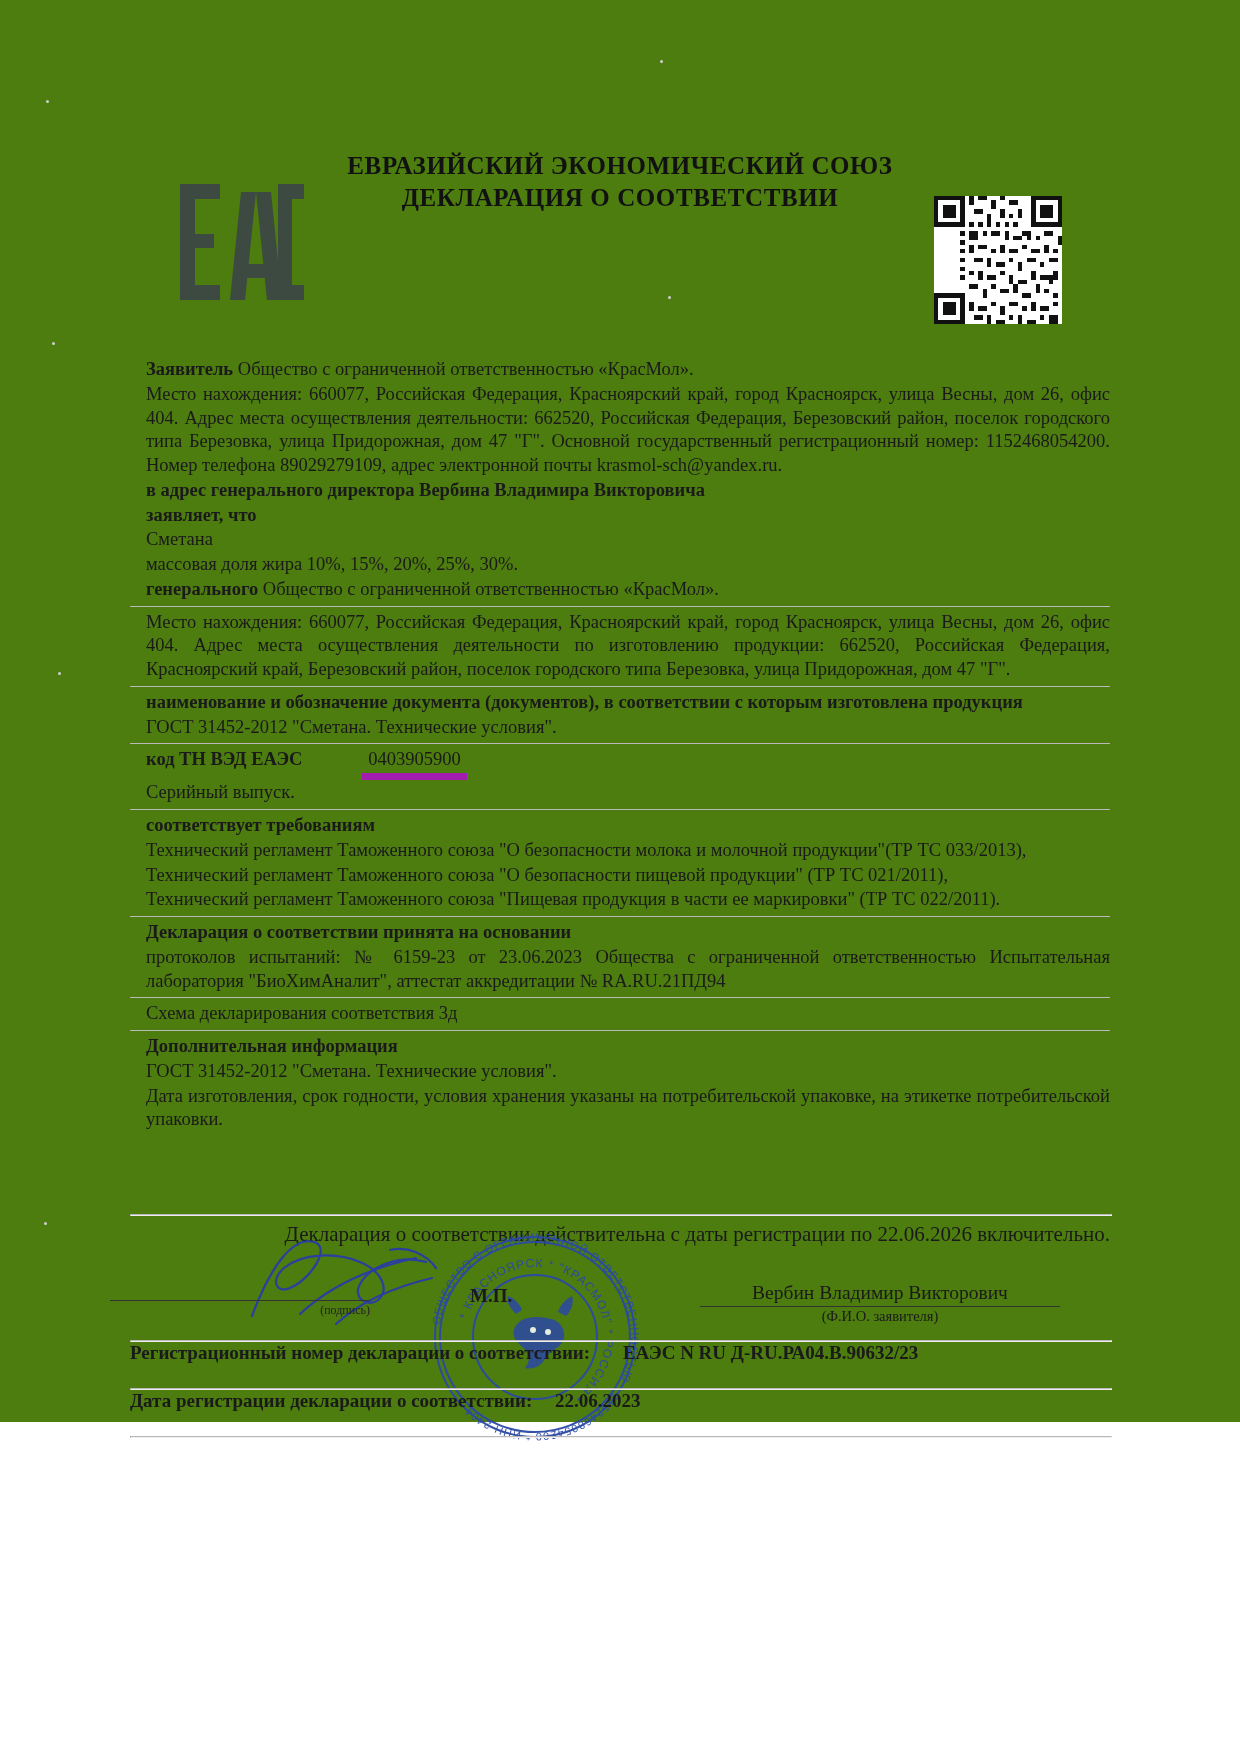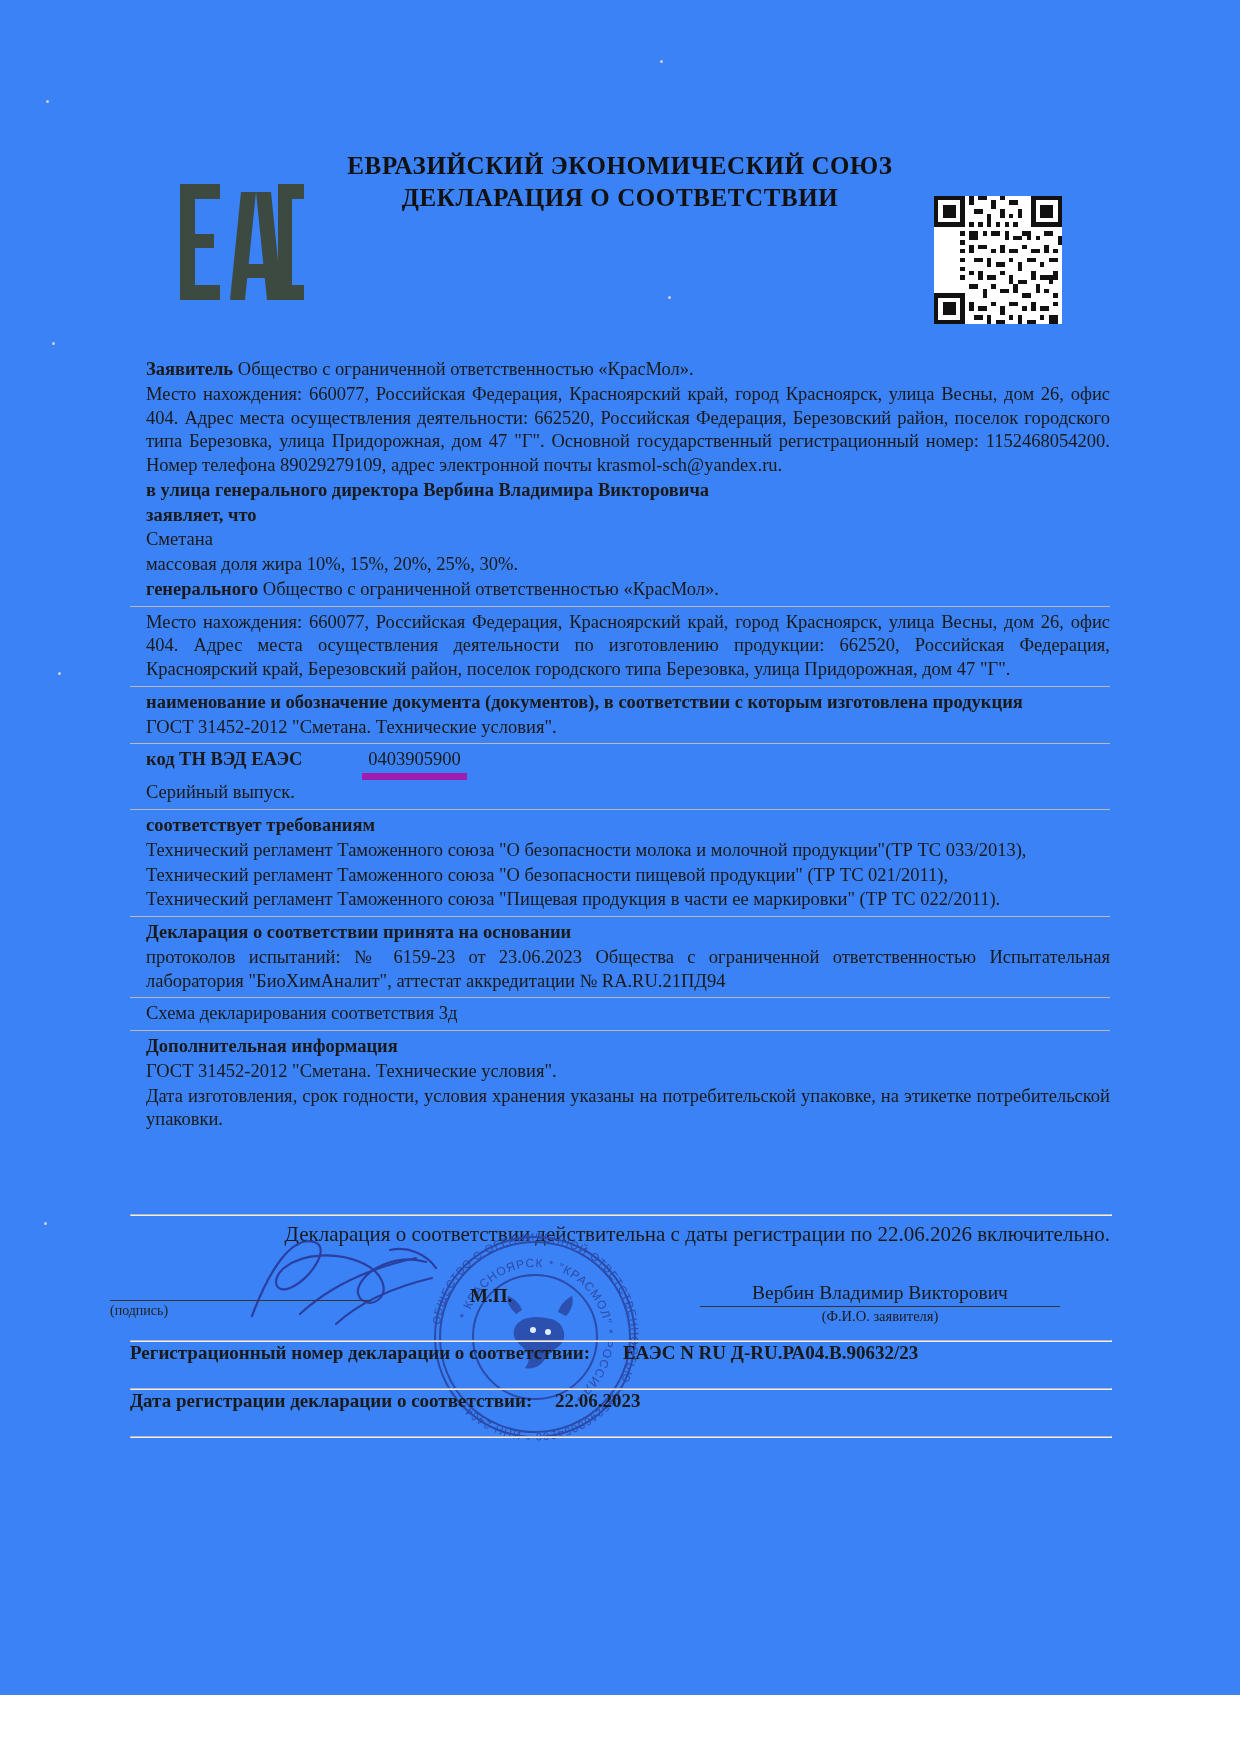--- a/index.html
+++ b/index.html
@@ -12,22 +12,22 @@
     height: 1754px;
     position: relative;
     font-family: "Liberation Serif", serif;
     color: #1a1a1a;
     overflow: hidden;
   }
   .page {
     position: absolute;
     left: 0; top: 0;
     width: 1240px;
-    height: 1695px;
-    background: #3b82f6;
+    height: 1422px;
+    background: #4d7c0f;
   }
   
   .header {
     position: absolute;
     left: 0; top: 150px;
     width: 1240px;
     text-align: center;
   }
   .header .line1, .header .line2 {
     font-family: "Liberation Serif", serif;
@@ -100,22 +100,22 @@
     left: 110px;
     top: 1300px;
     width: 260px;
     border-top: 1px solid #333;
   }
   .sig-caption {
     position: absolute;
     left: 110px;
     top: 1303px;
     width: 260px;
-    text-align: left;
-    font-size: 14px;
+    text-align: right;
+    font-size: 12px;
     color: #222;
   }
   .mp {
     position: absolute;
     left: 470px;
     top: 1285px;
     font-size: 19px;
     font-weight: bold;
   }
   .declarant-name {
@@ -349,21 +349,21 @@
   <div class="content">
 
     <p>
       <span class="b">Заявитель</span>
       <span>Общество с ограниченной ответственностью «КрасМол».</span>
     </p>
 
     <p class="just">Место нахождения: 660077, Российская Федерация, Красноярский край, город Красноярск, улица Весны, дом 26, офис 404. Адрес места осуществления деятельности: 662520, Российская Федерация, Березовский район, поселок городского типа Березовка, улица Придорожная, дом 47 "Г". Основной государственный регистрационный номер: 1152468054200. Номер телефона 89029279109, адрес электронной почты krasmol-sch@yandex.ru.</p>
 
     <p>
-      <span class="b">в улица генерального директора</span>
+      <span class="b">в адрес генерального директора</span>
       <span class="b">Вербина Владимира Викторовича</span>
     </p>
 
     <p class="b">заявляет, что</p>
     <p>Сметана</p>
     <p>массовая доля жира 10%, 15%, 20%, 25%, 30%.</p>
 
     <p>
       <span class="b">генерального</span>
       <span>Общество с ограниченной ответственностью «КрасМол».</span>

